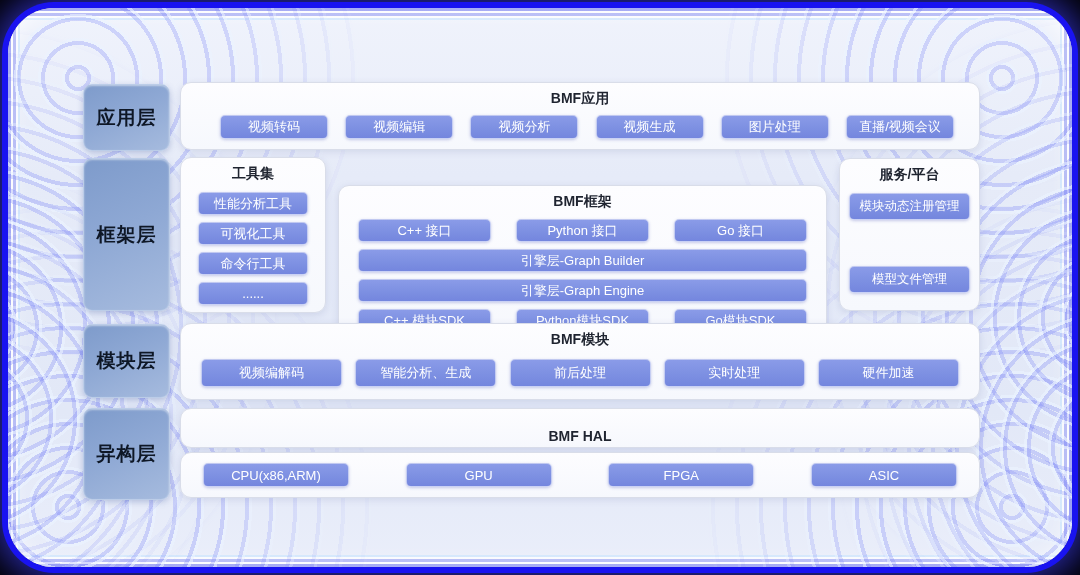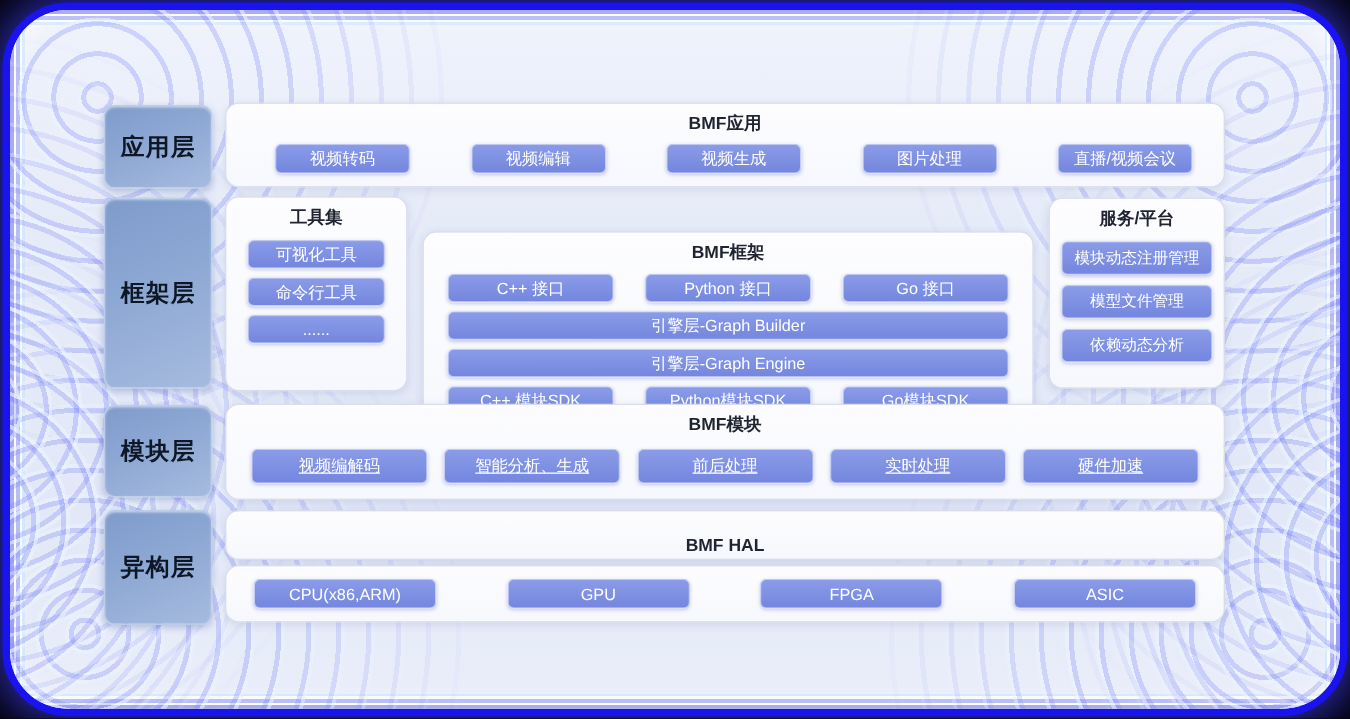--- a/index.html
+++ b/index.html
@@ -94,25 +94,25 @@
   .panel-app .chip{width:108px;height:24px;}
 
   .panel-toolset .col{display:flex;flex-direction:column;align-items:center;margin-top:10px;}
   .panel-toolset .chip{width:110px;height:23px;margin-bottom:7px;}
 
   .panel-core .row-flex{padding:0 19px;margin-top:9px;}
   .panel-core .chip{width:133px;height:23px;}
   .panel-core .bar{margin:7px 19px 0;height:23px;width:auto;display:flex;}
   .panel-core .row-sdk{margin-top:7px;}
 
-  .panel-services .col{display:flex;flex-direction:column;align-items:center;margin-top:10px;}
+  .panel-services .col{display:flex;flex-direction:column;align-items:center;margin-top:10px;gap:38px;}
   .panel-services .chip{width:121px;height:27px;margin-bottom:8px;font-size:12.5px;}
 
   .panel-module .row-flex{padding:0 20px;margin-top:11px;}
-  .panel-module .chip{width:141px;height:28px;text-decoration:underline;}
+  .panel-module .chip{width:141px;height:28px;}
 
   .panel-hw .chip{width:146px;height:24px;}
 </style>
 </head>
 <body>
 
 <div class="stage">
 
   <div class="frame">
     <div class="edge edge-top"></div>
@@ -132,33 +132,35 @@
   <div class="content">
 
     <div class="layer-label lbl-app">
       <span>应用层</span>
     </div>
     <section class="panel panel-app">
       <div class="panel-title">BMF应用</div>
       <div class="row-flex">
         <div class="chip">视频转码</div>
         <div class="chip">视频编辑</div>
+        <div class="chip">视频分析</div>
         <div class="chip">视频生成</div>
         <div class="chip">图片处理</div>
         <div class="chip">直播/视频会议</div>
       </div>
     </section>
 
     <div class="layer-label lbl-fw">
       <span>框架层</span>
     </div>
 
     <section class="panel panel-toolset">
       <div class="panel-title">工具集</div>
       <div class="col">
+        <div class="chip">性能分析工具</div>
         <div class="chip">可视化工具</div>
         <div class="chip">命令行工具</div>
         <div class="chip">......</div>
       </div>
     </section>
 
     <section class="panel panel-core">
       <div class="panel-title">BMF框架</div>
       <div class="row-flex">
         <div class="chip">C++ 接口</div>

